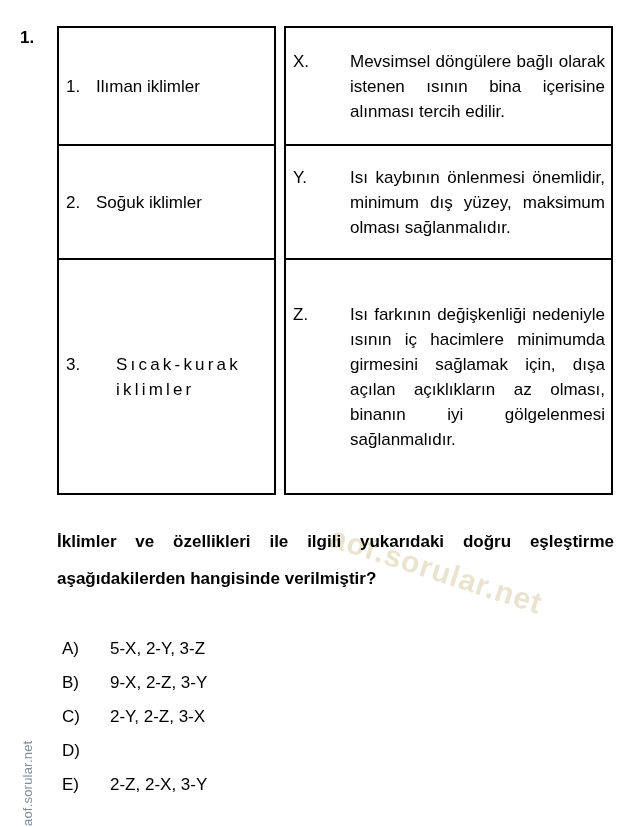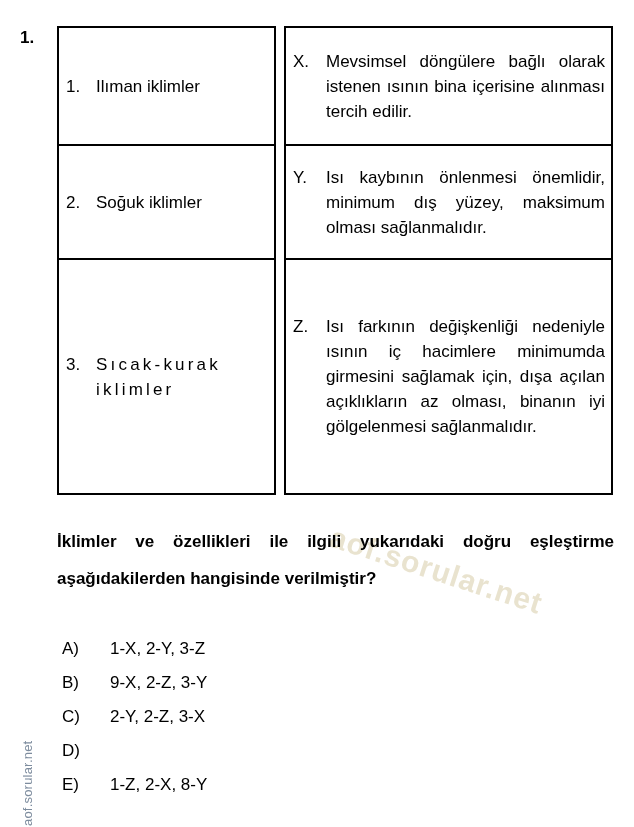--- a/index.html
+++ b/index.html
@@ -103,24 +103,26 @@
   .cell-text {
     flex: 1 1 auto;
     font-size: 17px;
     line-height: 25px;
     text-align: justify;
     text-align-last: left;
     hyphens: none;
   }
   .cell-text.justify-all {
     text-align: justify;
+    margin-left: 24px;
   }
   
   .stretch {
     letter-spacing: 3.2px;
+    margin-left: 20px;
   }
 
   
   .prompt {
     position: absolute;
     left: 57px;
     top: 523px;
     width: 557px;
     font-size: 17px;
     font-weight: bold;
@@ -227,35 +229,35 @@
 </div>
 
 <div class="center-watermark">aof.sorular.net</div>
 
 <div class="prompt">İklimler ve özellikleri ile ilgili yukarıdaki doğru eşleştirme aşağıdakilerden hangisinde verilmiştir?</div>
 
 <div class="options">
 
   <div class="option">
     <div class="opt-letter">A)</div>
-    <div class="opt-text">1-X, 2-Y, 3-Z</div>
+    <div class="opt-text">5-X, 2-Y, 3-Z</div>
   </div>
 
   <div class="option">
     <div class="opt-letter">B)</div>
     <div class="opt-text">9-X, 2-Z, 3-Y</div>
   </div>
 
   <div class="option">
     <div class="opt-letter">C)</div>
     <div class="opt-text">2-Y, 2-Z, 3-X</div>
   </div>
 
   <div class="option">
     <div class="opt-letter">D)</div>
   </div>
 
   <div class="option">
     <div class="opt-letter">E)</div>
-    <div class="opt-text">1-Z, 2-X, 8-Y</div>
+    <div class="opt-text">2-Z, 2-X, 3-Y</div>
   </div>
 
 </div>
 
 </body></html>

